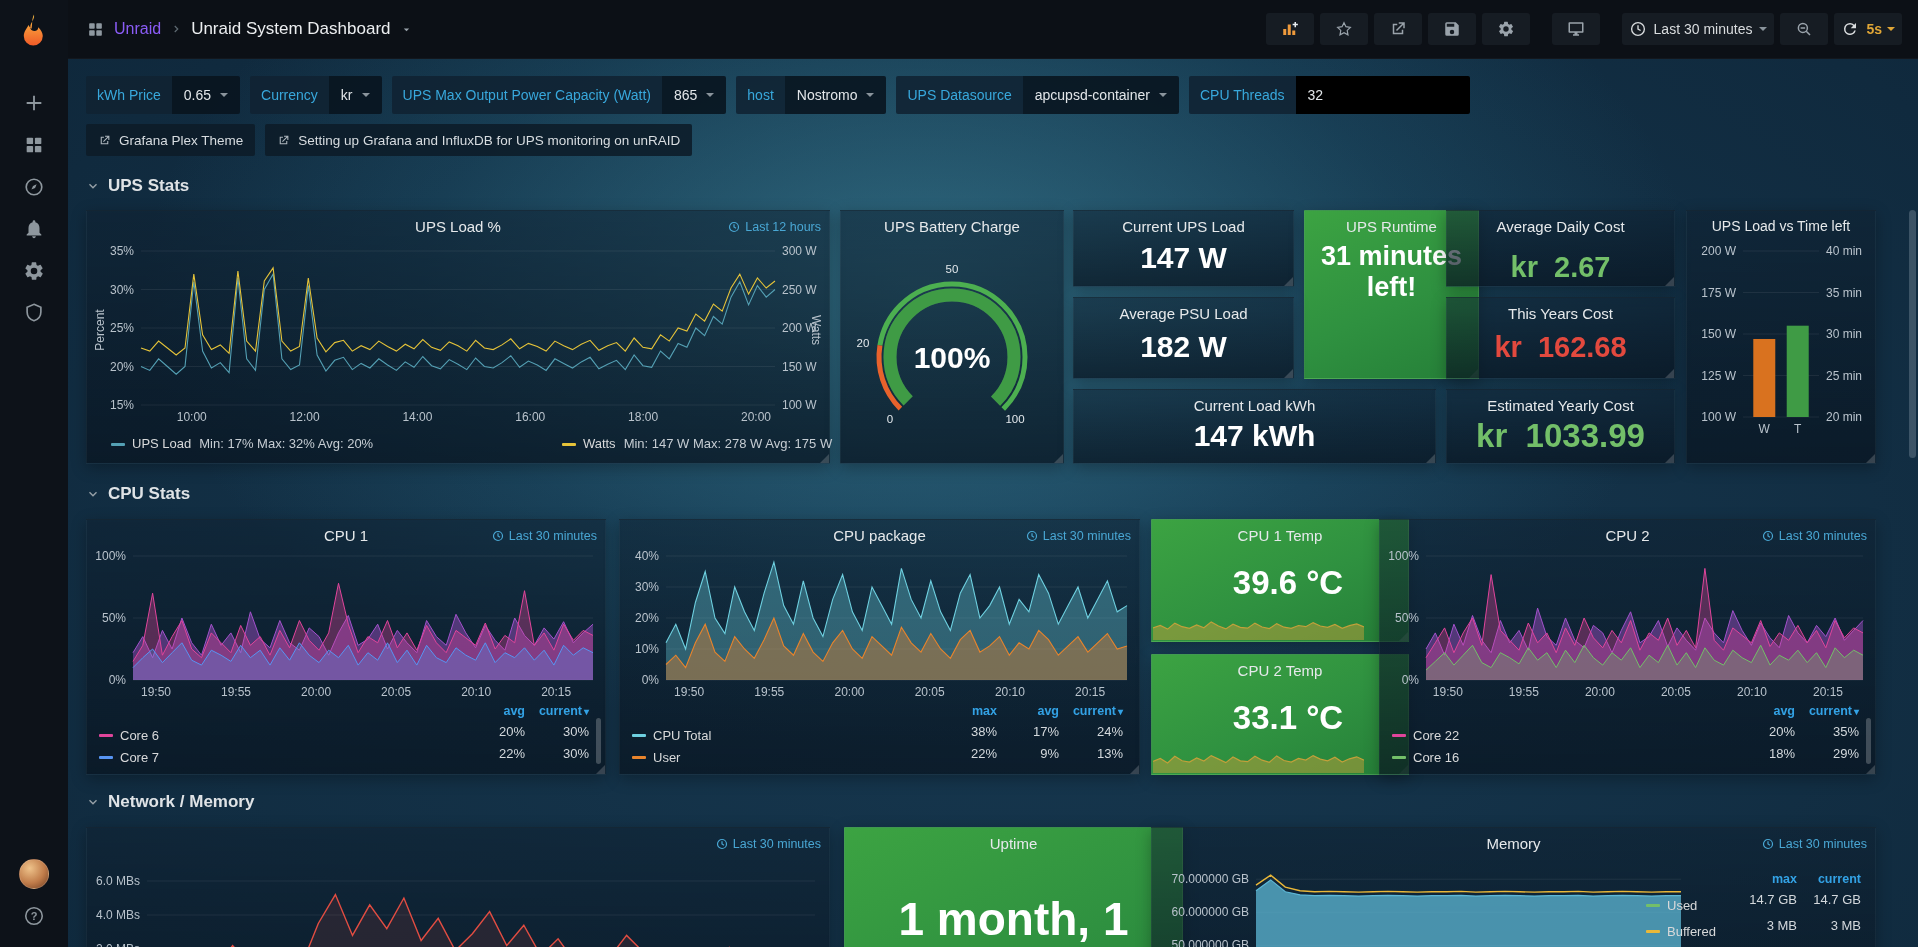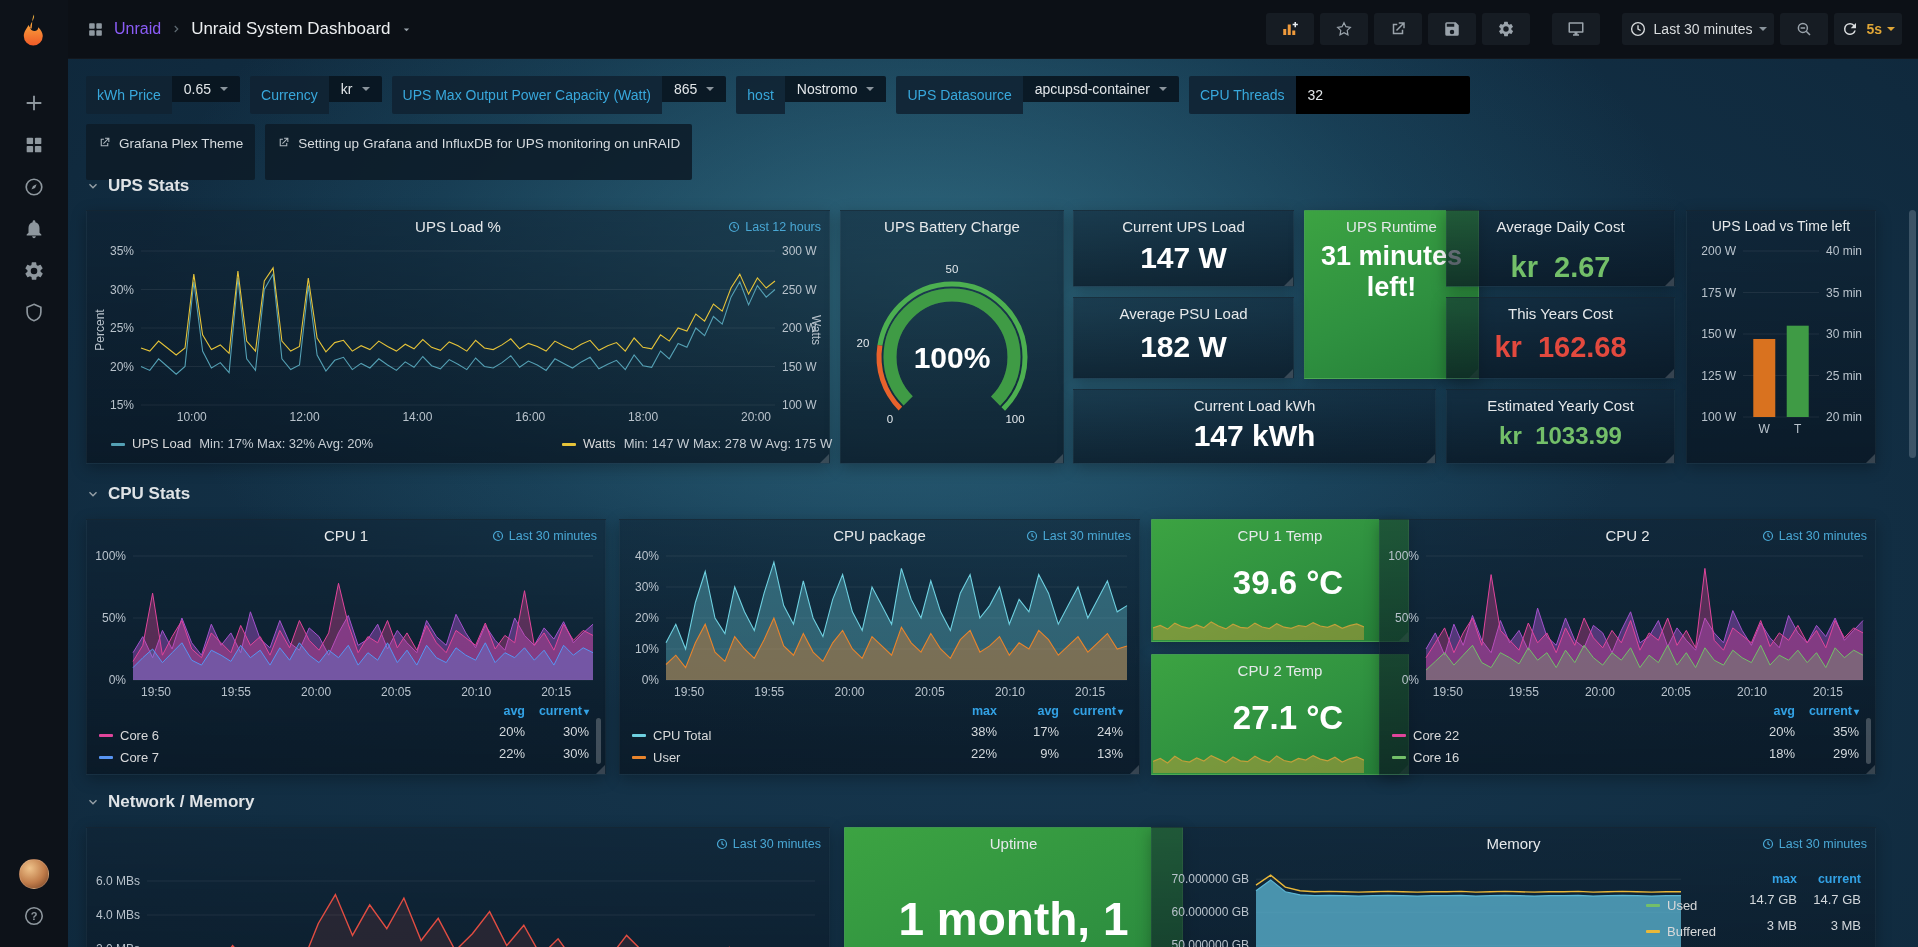--- a/index.html
+++ b/index.html
@@ -27,24 +27,24 @@
   .nbtn{height:32px;min-width:34px;background:#161c23;border-radius:3px;display:flex;align-items:center;justify-content:center;color:#9aa3ab;padding:0 7px;}
   .nbtn svg{width:18px;height:18px;}
   .nbtn.text{gap:7px;font-size:14px;color:#d9dcde;}
   .sep{width:10px;}
   .refresh-int{color:#e0a636;font-size:14px;font-weight:700;display:flex;align-items:center;gap:5px;}
   .caret{width:0;height:0;border-left:4px solid transparent;border-right:4px solid transparent;border-top:4px solid #8a949c;}
   
   #varrow{position:absolute;left:86px;top:76px;display:flex;z-index:5;}
   .var{display:inline-flex;align-items:stretch;margin-right:10px;font-size:14px;border-radius:2px;overflow:hidden;}
   .var-l{background:rgba(16,34,50,.88);color:#38a8dc;padding:0 11px;display:flex;align-items:center;height:38px;white-space:nowrap;}
-  .var-v{background:rgba(8,19,30,.88);color:#e2e6e9;padding:0 12px;display:flex;align-items:center;gap:9px;height:26px;white-space:nowrap;}
+  .var-v{background:rgba(8,19,30,.88);color:#e2e6e9;padding:0 12px;display:flex;align-items:center;gap:9px;height:38px;white-space:nowrap;}
   .var-input{background:#000;border:none;outline:none;color:#e2e6e9;padding:0 12px;width:150px;height:38px;font-size:14px;font-family:"Liberation Sans",sans-serif;}
   #linkrow{position:absolute;left:86px;top:124px;display:flex;z-index:5;}
-  .linkbtn{display:inline-flex;gap:8px;background:rgba(13,27,40,.88);color:#d7dce0;font-size:13.5px;padding:12px 12px;height:32px;margin-right:10px;border-radius:2px;white-space:nowrap;}
+  .linkbtn{display:inline-flex;align-items:center;gap:8px;background:rgba(13,27,40,.88);color:#d7dce0;font-size:13.5px;padding:0 12px;height:32px;margin-right:10px;border-radius:2px;white-space:nowrap;}
   .linkbtn svg{width:13px;height:13px;color:#aeb7be;}
   
   .rowhdr{position:absolute;display:flex;align-items:center;gap:8px;color:#dfe3e6;font-size:17px;font-weight:700;z-index:5;}
   .rowhdr svg{color:#97a1a8;}
   
   .panel{position:absolute;background:linear-gradient(180deg,rgba(14,32,48,.52),rgba(8,20,32,.74));border:1px solid rgba(140,180,200,.07);box-shadow:0 4px 14px rgba(0,0,0,.28);z-index:4;}
   .panel::after{content:"";position:absolute;right:0;bottom:0;border-style:solid;border-width:0 0 9px 9px;border-color:transparent transparent rgba(255,255,255,.18) transparent;}
   .panel.green{background:linear-gradient(155deg,#3ca342 0%,#2f9140 55%,#257f38 100%);border-color:rgba(255,255,255,.09);padding-left:43px;}
   .ptitle{position:absolute;top:7px;left:30px;right:30px;text-align:center;font-size:15px;font-weight:500;color:#e6e9eb;white-space:nowrap;overflow:hidden;}
   .ptime{position:absolute;top:9px;right:8px;font-size:12.5px;color:#49a7d4;display:flex;align-items:center;gap:5px;z-index:2;}
@@ -393,21 +393,21 @@
     <div class="stat-val" style="font-size: 29px; color: rgb(226, 73, 62);">kr  162.68</div>
   </div>
 
   <div class="panel" style="left:1073px;top:389px;width:361px;height:73px;">
     <div class="ptitle" style="left:6px;right:6px;">Current Load kWh</div>
     <div class="stat-val" style="font-size: 30px; color: rgb(255, 255, 255);">147 kWh</div>
   </div>
 
   <div class="panel" style="left:1446px;top:389px;width:227px;height:73px;">
     <div class="ptitle" style="left:6px;right:6px;">Estimated Yearly Cost</div>
-    <div class="stat-val" style="font-size: 24px; color: rgb(115, 191, 105);">kr  1033.99</div>
+    <div class="stat-val" style="font-size: 33px; color: rgb(115, 191, 105);">kr  1033.99</div>
   </div>
 
   <div class="panel" style="left:1686px;top:210px;width:188px;height:252px;">
     <div class="ptitle" style="left:4px;right:4px;font-size:14px;">UPS Load vs Time left</div>
     <svg class="chart" width="180" height="198" style="position:absolute;left:4px;top:30px;">
         <line x1="52" x2="128" y1="10" y2="10" stroke="rgba(255,255,255,0.07)"></line>
         <text x="45" y="14" text-anchor="end" class="tick">200 W</text>
         <line x1="52" x2="128" y1="51.5" y2="51.5" stroke="rgba(255,255,255,0.07)"></line>
         <text x="45" y="55.5" text-anchor="end" class="tick">175 W</text>
         <line x1="52" x2="128" y1="93" y2="93" stroke="rgba(255,255,255,0.07)"></line>
@@ -536,21 +536,21 @@
     <div class="ptitle">CPU 1 Temp</div>
     <div class="temp-val">39.6 °C</div>
     <svg class="spark" width="211" height="32">
         <polygon points="0.0,19.9 7.3,17.5 14.6,21.1 21.8,15.1 29.1,18.7 36.4,20.4 43.7,17.0 50.9,19.7 58.2,13.9 65.5,18.0 72.8,20.9 80.0,16.3 87.3,19.4 94.6,20.2 101.9,15.1 109.1,19.0 116.4,20.6 123.7,15.6 131.0,19.2 138.2,20.4 145.5,17.5 152.8,18.7 160.1,14.6 167.3,18.0 174.6,19.4 181.9,16.5 189.2,20.4 196.4,17.7 203.7,16.0 211.0,19.0 211,32 0,32" fill="#c2a03a" fill-opacity="0.5"></polygon>
         <polyline points="0.0,19.9 7.3,17.5 14.6,21.1 21.8,15.1 29.1,18.7 36.4,20.4 43.7,17.0 50.9,19.7 58.2,13.9 65.5,18.0 72.8,20.9 80.0,16.3 87.3,19.4 94.6,20.2 101.9,15.1 109.1,19.0 116.4,20.6 123.7,15.6 131.0,19.2 138.2,20.4 145.5,17.5 152.8,18.7 160.1,14.6 167.3,18.0 174.6,19.4 181.9,16.5 189.2,20.4 196.4,17.7 203.7,16.0 211.0,19.0" fill="none" stroke="#c2a03a" stroke-width="1.2"></polyline>
       </svg>
   </div>
 
   <div class="panel green" style="left:1151px;top:654px;width:213px;height:119px;">
     <div class="ptitle">CPU 2 Temp</div>
-    <div class="temp-val">27.1 °C</div>
+    <div class="temp-val">33.1 °C</div>
     <svg class="spark" width="211" height="32">
         <polygon points="0.0,20.4 7.3,17.5 14.6,21.9 21.8,15.2 29.1,19.8 36.4,21.0 43.7,16.9 50.9,20.1 58.2,14.6 65.5,18.1 72.8,21.6 80.0,16.0 87.3,19.8 94.6,20.7 101.9,15.2 109.1,19.2 116.4,21.3 123.7,14.9 131.0,19.5 138.2,21.0 145.5,17.5 152.8,19.0 160.1,14.6 167.3,18.1 174.6,19.8 181.9,16.3 189.2,21.0 196.4,17.8 203.7,15.8 211.0,19.2 211,32 0,32" fill="#c2a03a" fill-opacity="0.5"></polygon>
         <polyline points="0.0,20.4 7.3,17.5 14.6,21.9 21.8,15.2 29.1,19.8 36.4,21.0 43.7,16.9 50.9,20.1 58.2,14.6 65.5,18.1 72.8,21.6 80.0,16.0 87.3,19.8 94.6,20.7 101.9,15.2 109.1,19.2 116.4,21.3 123.7,14.9 131.0,19.5 138.2,21.0 145.5,17.5 152.8,19.0 160.1,14.6 167.3,18.1 174.6,19.8 181.9,16.3 189.2,21.0 196.4,17.8 203.7,15.8 211.0,19.2" fill="none" stroke="#c2a03a" stroke-width="1.2"></polyline>
       </svg>
   </div>
 
   <div class="panel" style="left:1379px;top:519px;width:495px;height:254px;">
     <div class="ptitle">CPU 2</div>
     <div class="ptime">
       <svg width="12" height="12" viewBox="0 0 24 24">

